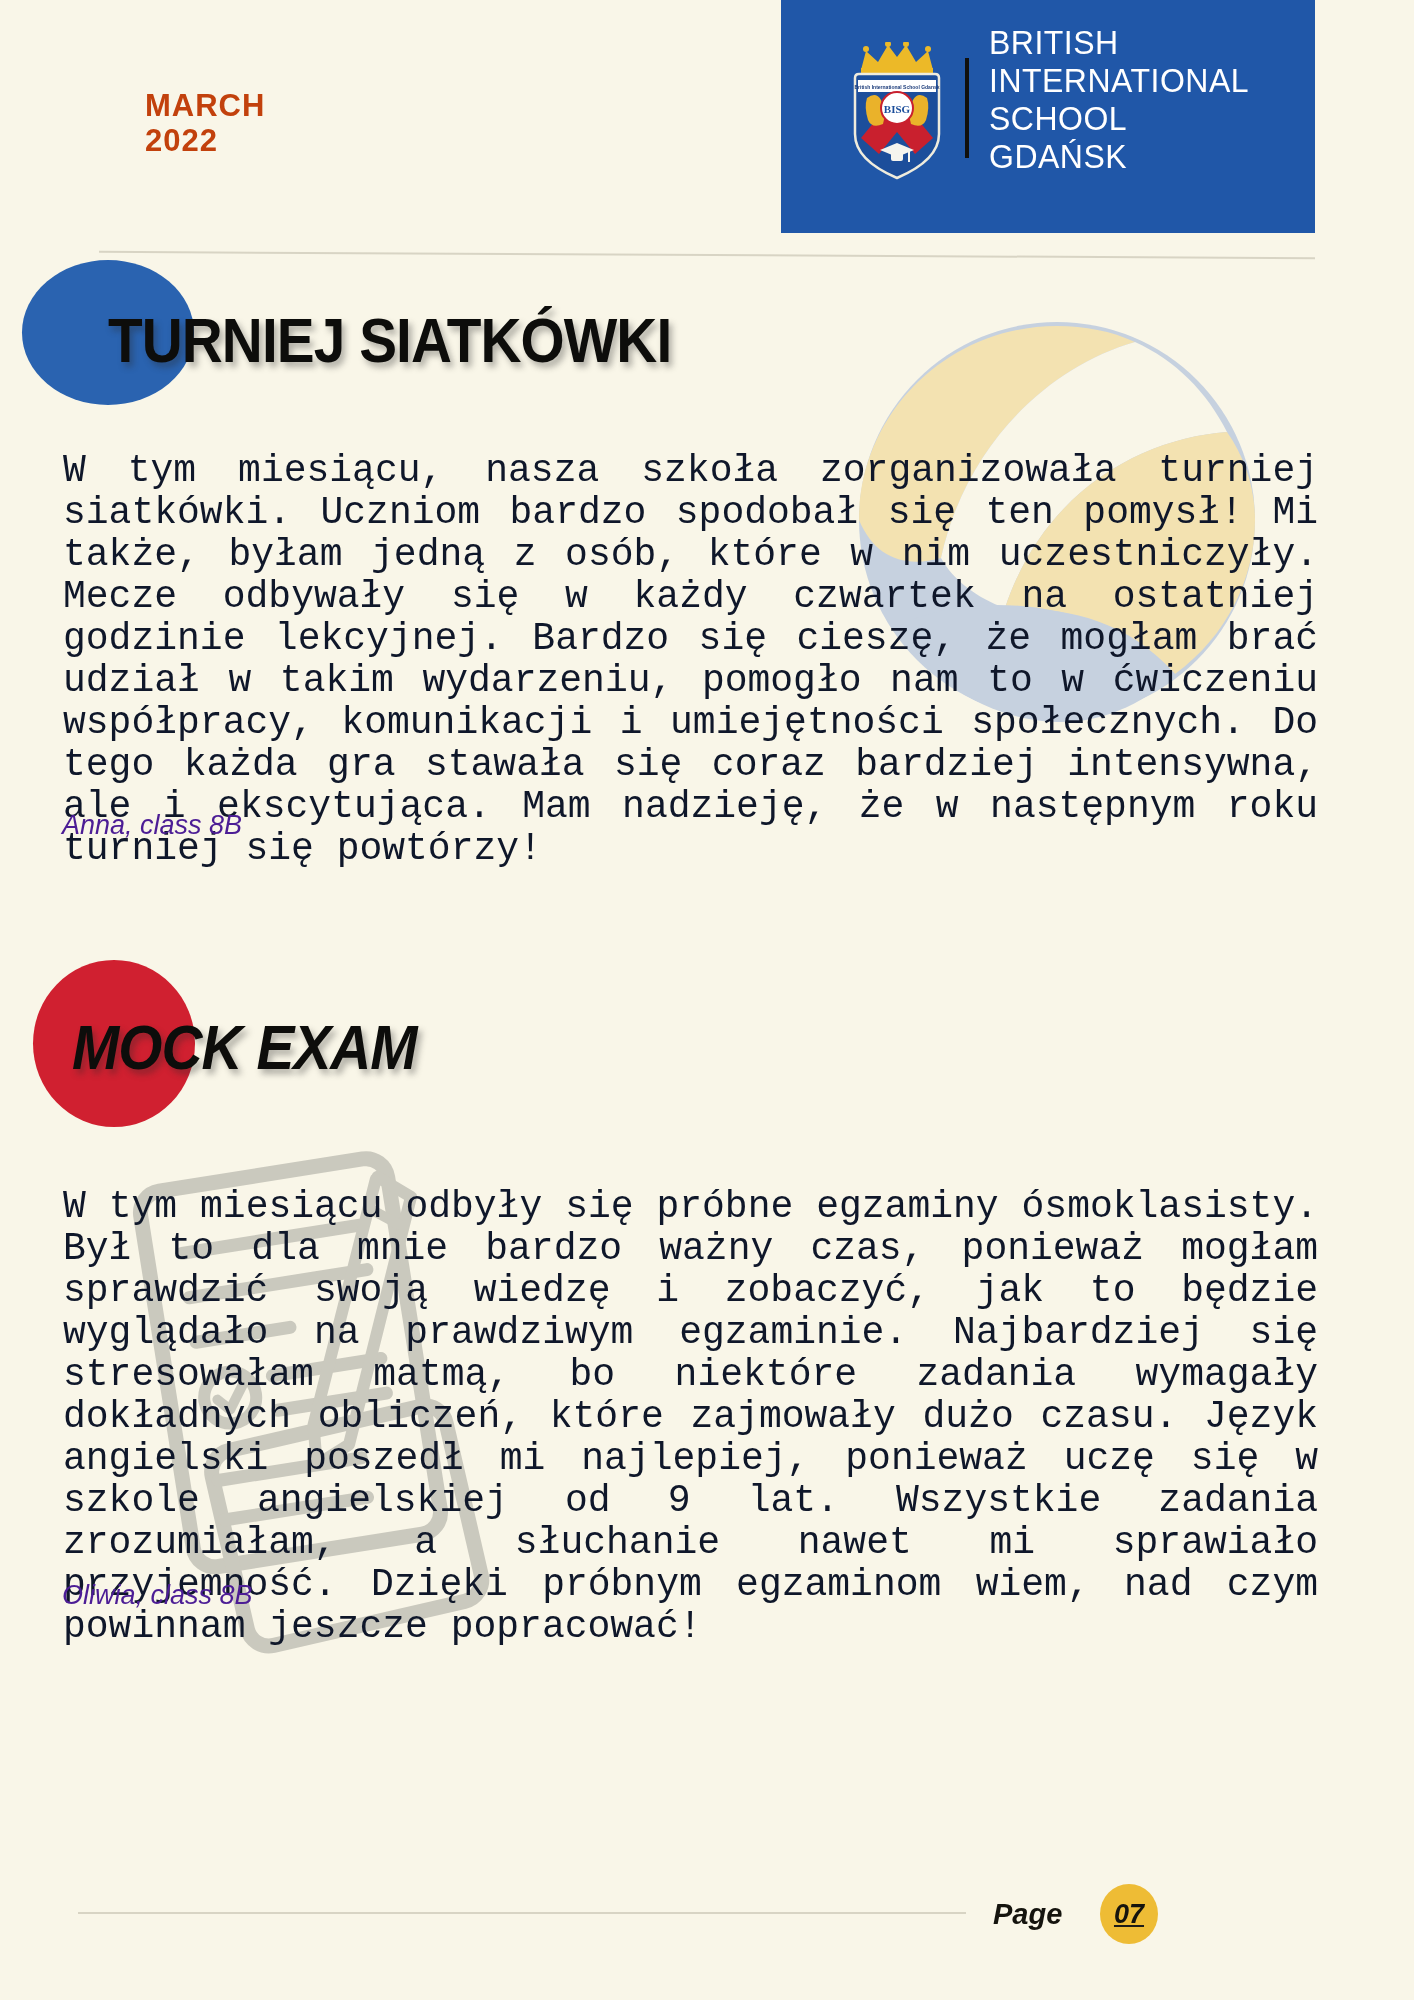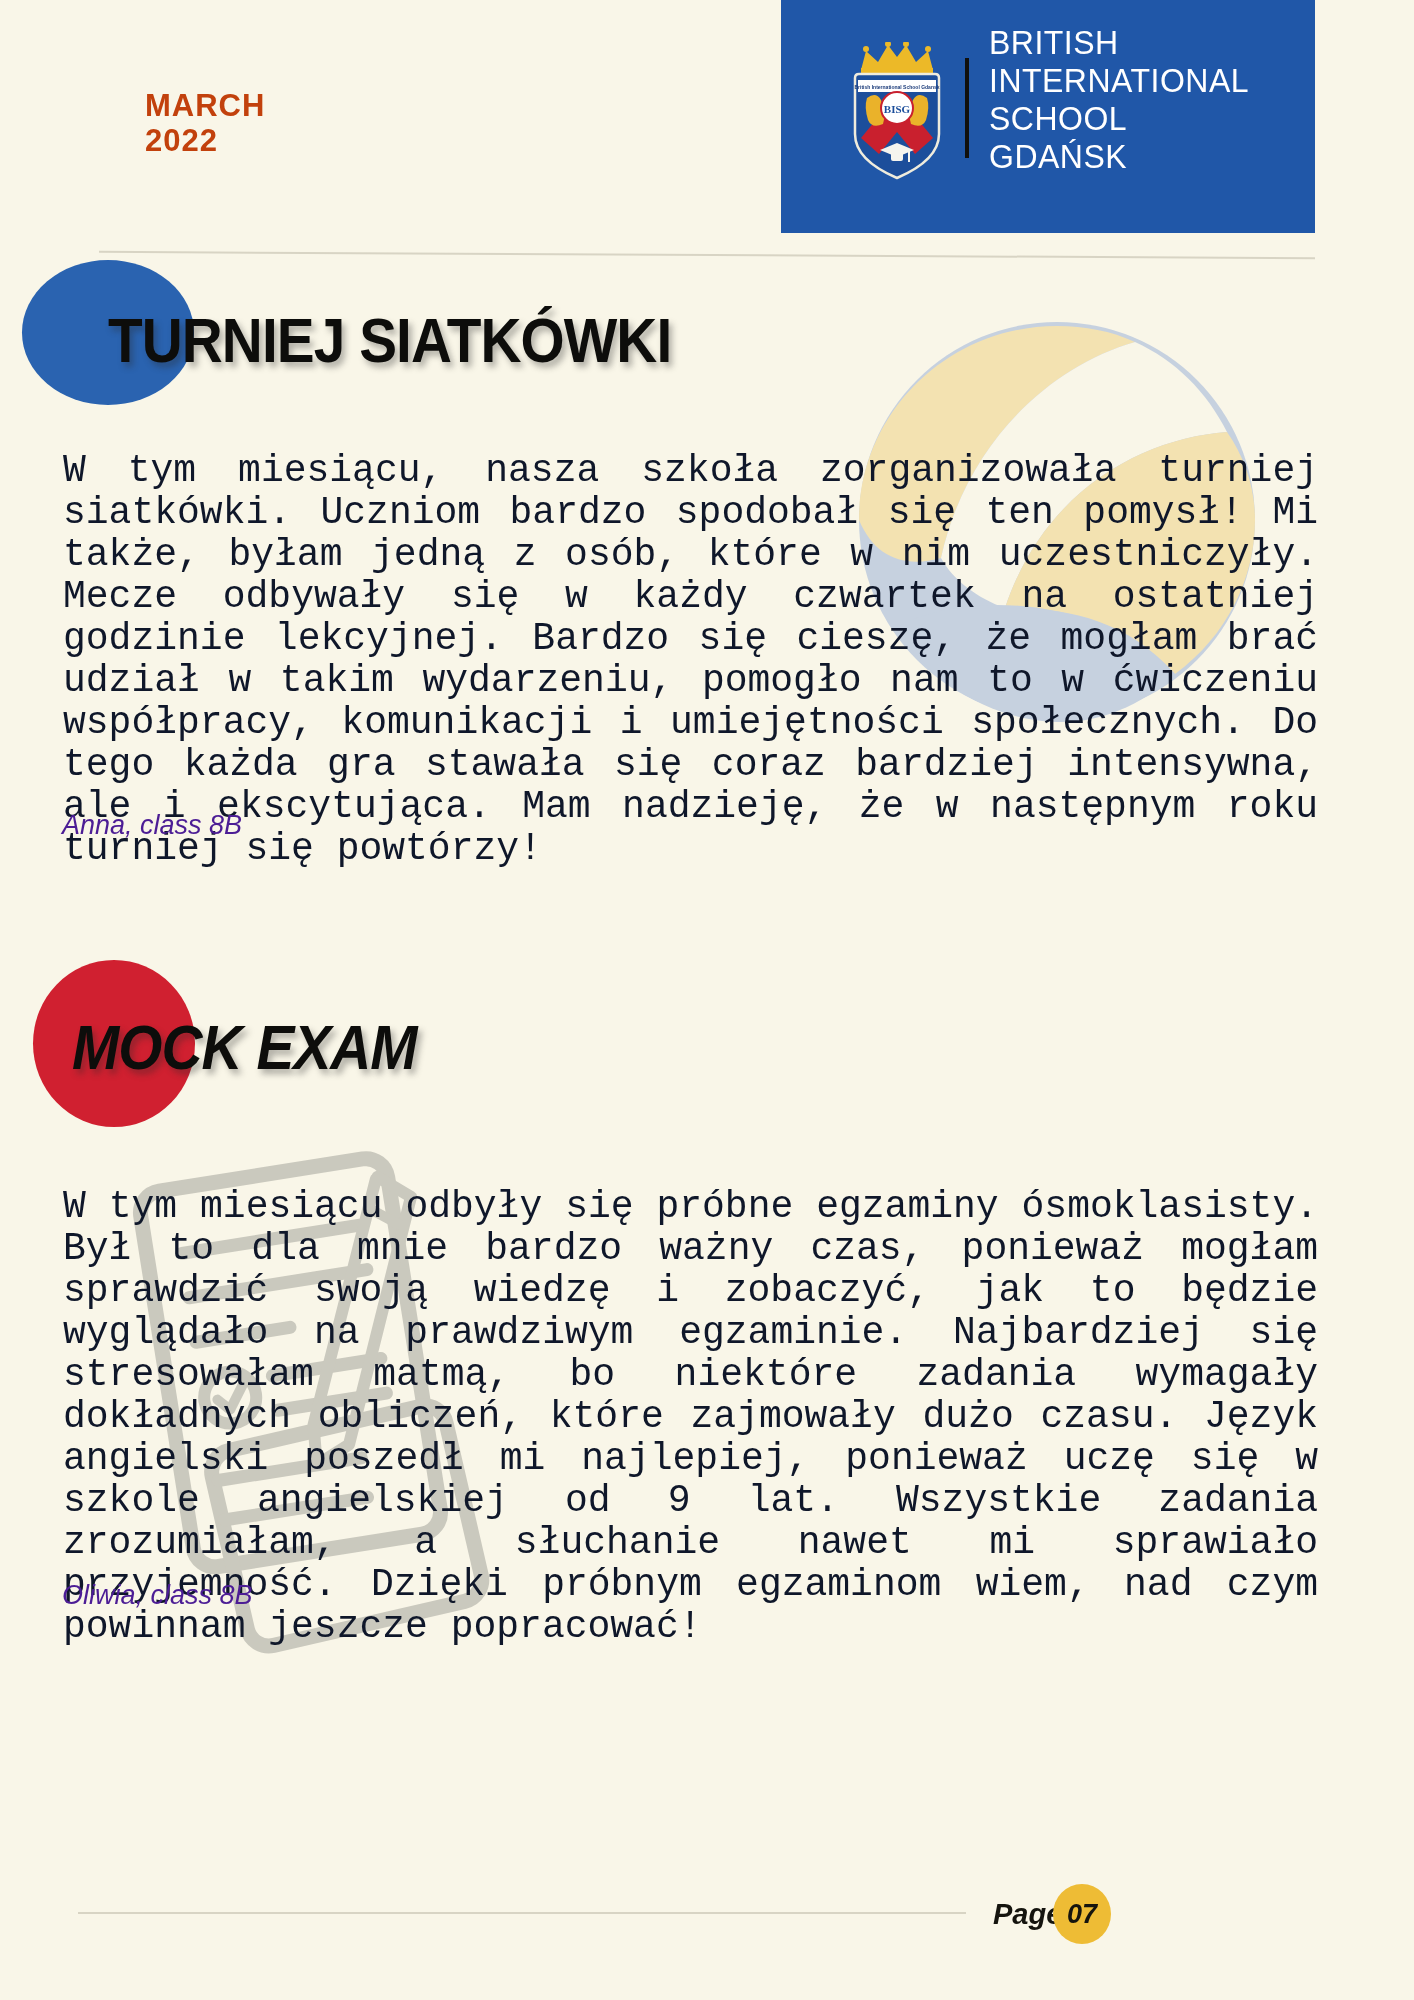--- a/index.html
+++ b/index.html
@@ -37,22 +37,22 @@
   .para { width:1255px; font-size:38px; line-height:42px; text-align:justify;
     color:#0f172a; z-index:2;font-family:Liberation Mono, monospace; }
   .author { font-size:27px; font-style:italic; color:#4c1d95; z-index:2; }
 
   
   .wm { z-index:0; }
 
   
   .footer-line { left:78px; top:1912px; width:888px; }
   .page-label { left:993px; top:1898px; font-size:29px; font-weight:bold; font-style:italic; color:#15140e; z-index:2; }
-  .page-circle { left:1053px; top:1884px; width:58px; height:60px; border-radius:50%;
-    background:#eebc35; display:flex; align-items:center; justify-content:center; z-index:2; }
+  .page-circle { left:1100px; top:1884px; width:58px; height:60px; border-radius:50%;
+    background:#eebc35; display:flex; align-items:center; justify-content:center; z-index:2;text-decoration:underline; }
   .page-circle span { font-size:27px; font-weight:bold; font-style:italic; color:#15140e; }
 </style>
 </head>
 <body>
 
 <div class="page">
 
   <div class="abs date">
     <div>MARCH</div>
     <div>2022</div>

